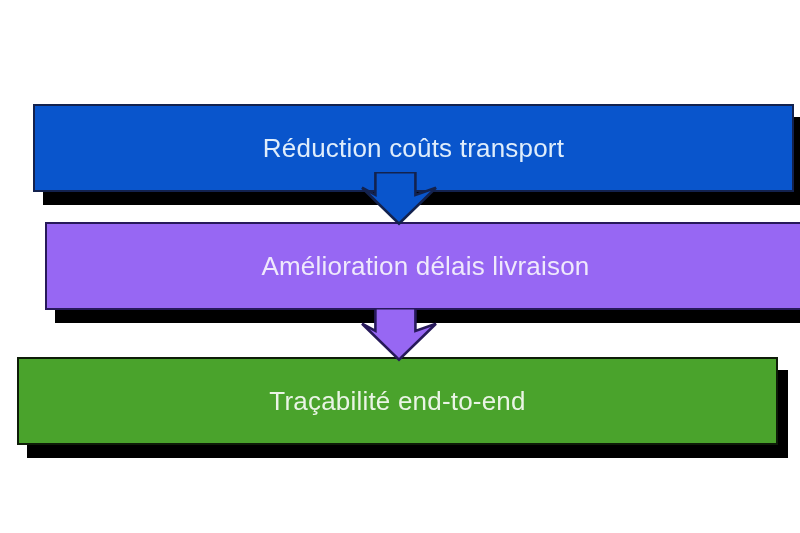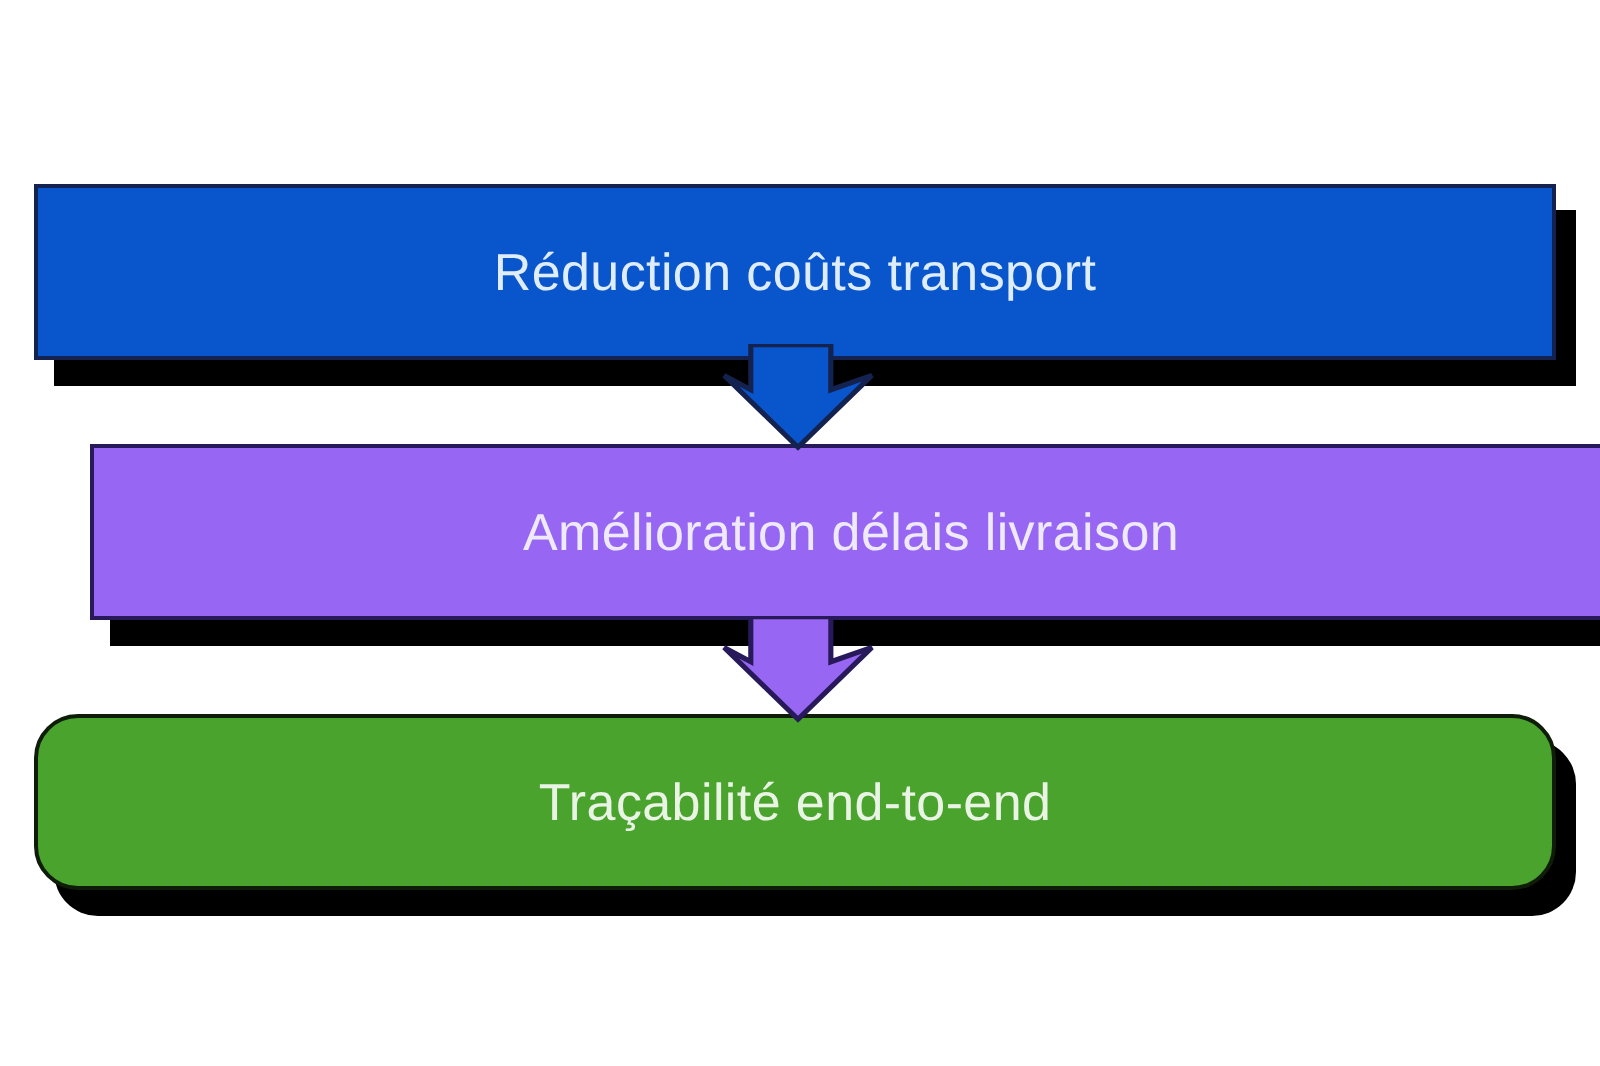--- a/index.html
+++ b/index.html
@@ -21,23 +21,23 @@
     align-items:center;
     justify-content:center;
     z-index:1;
   }
   .step-label{
     font-size:26px;
     font-weight:400;
     letter-spacing:0.2px;
     white-space:nowrap;
   }
-  #box-1{top:92px;}
+  #box-1{top:104px;margin-left:16px;}
   #box-2{top:222px;}
-  #box-3{top:357px;border-radius:22px;}
+  #box-3{top:357px;}
   .connector{
     position:absolute;
     left:360px;
     width:78px;
     height:54px;
     z-index:2;
   }
   #arrow-1{top:172px;}
   #arrow-2{top:308px;}
 </style>

